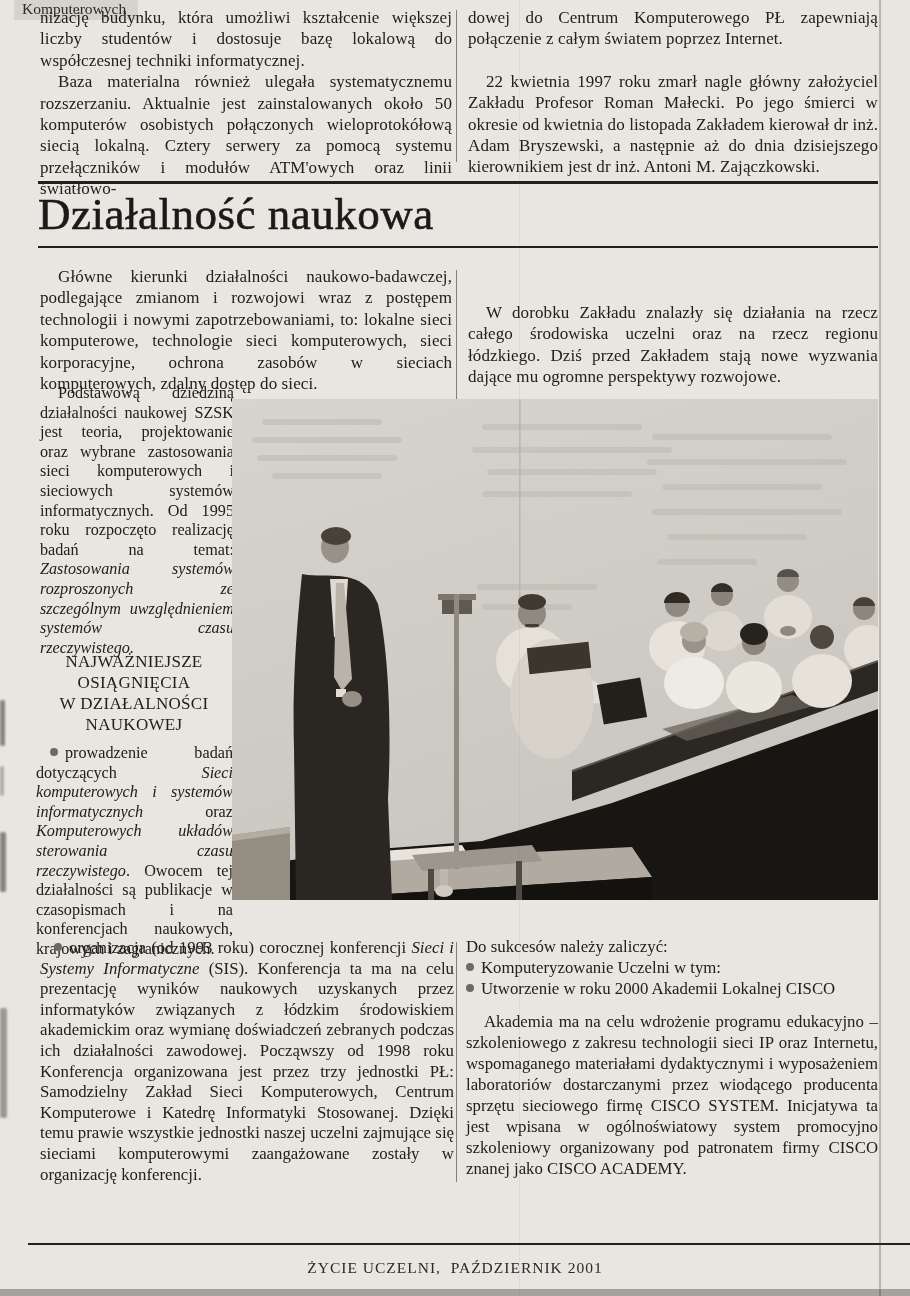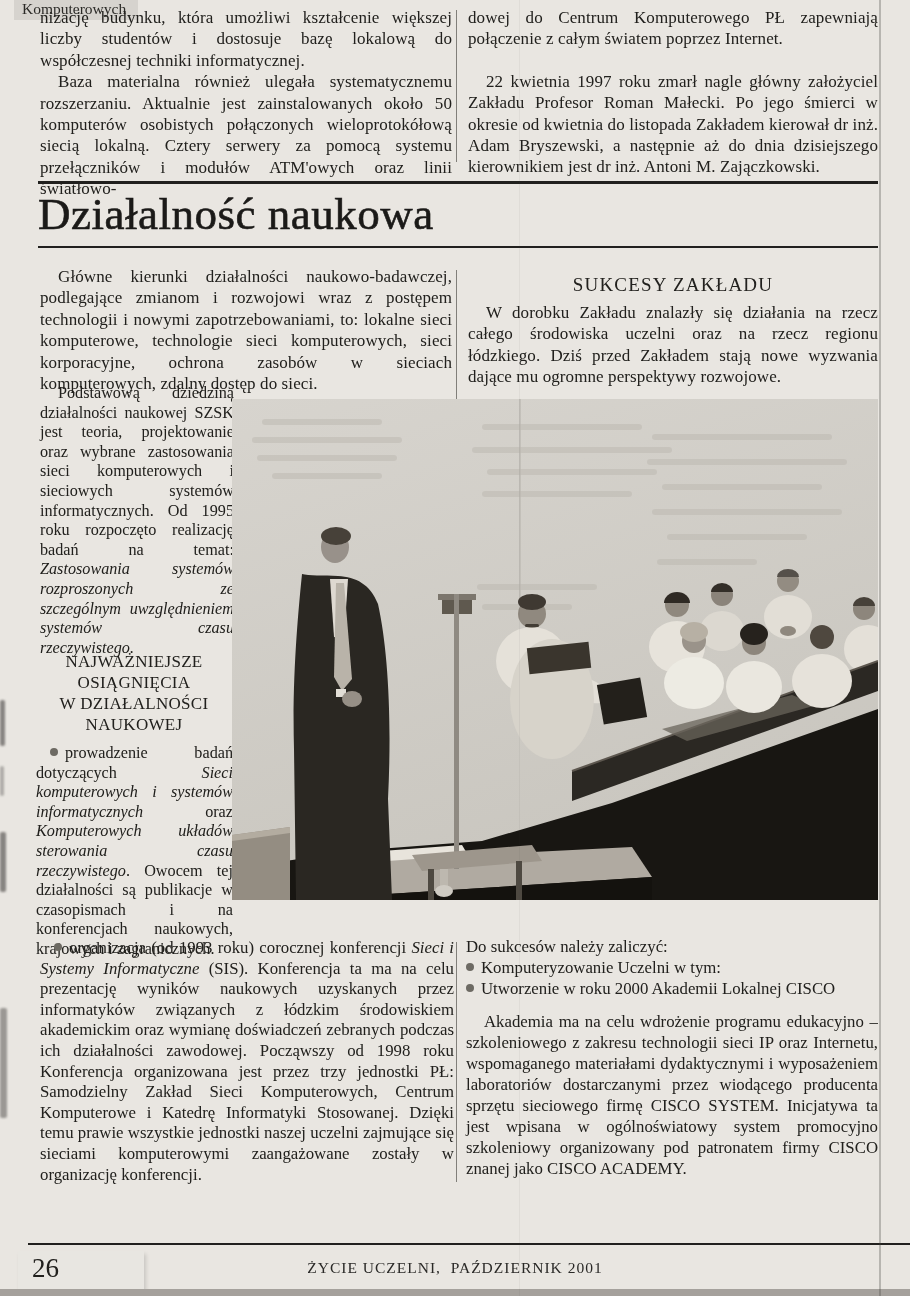--- a/index.html
+++ b/index.html
@@ -57,21 +57,20 @@
   </div>
   <div class="vdiv" style="left:456px;top:10px;height:152px;"></div>
 
   <div class="rule" style="left:38px;top:181px;width:840px;height:3px;"></div>
   <div class="headline">Działalność naukowa</div>
   <div class="rule" style="left:38px;top:246px;width:840px;height:2px;"></div>
 
   <div class="abs body-col just" style="left:40px;top:266px;width:412px;">
     <p class="ind">Główne kierunki działalności naukowo-badawczej, podlegające zmianom i rozwojowi wraz z postępem technologii i nowymi zapotrzebowaniami, to: lokalne sieci komputerowe, technologie sieci komputerowych, sieci korporacyjne, ochrona zasobów w sieciach komputerowych, zdalny dostęp do sieci.</p>
   </div>
-  <div class="abs center sect-head" style="left:468px;top:274px;width:410px;">SUKCESY ZAKŁADU</div>
   <div class="abs body-col just" style="left:468px;top:302px;width:410px;">
     <p class="ind">W dorobku Zakładu znalazły się działania na rzecz całego środowiska uczelni oraz na rzecz regionu łódzkiego. Dziś przed Zakładem stają nowe wyzwania dające mu ogromne perspektywy rozwojowe.</p>
   </div>
   <div class="vdiv" style="left:456px;top:270px;height:136px;"></div>
 
   <div class="abs narrow just" style="left:40px;top:384px;width:194px;">
     <p class="ind"><span>Podstawową dziedziną działalności naukowej SZSK jest teoria, projektowanie oraz wybrane zastosowania sieci komputerowych i sieciowych systemów informatycznych. Od 1995 roku rozpoczęto realizację badań na temat: </span><span class="it">Zastosowania systemów rozproszonych ze szczególnym uwzględnieniem systemów czasu rzeczywistego.</span></p>
   </div>
   <div class="abs center ach-head" style="left:34px;top:651px;width:200px;">NAJWAŻNIEJSZE
 OSIĄGNIĘCIA
@@ -183,23 +182,20 @@
     <p>Do sukcesów należy zaliczyć:</p>
     <div class="li-row"><span class="blt"></span><span>Komputeryzowanie Uczelni w tym:</span></div>
     <div class="sub-list">
       </div>
     <div class="li-row"><span class="blt"></span><span>Utworzenie w roku 2000 Akademii Lokalnej CISCO</span></div>
     <p class="ind just" style="margin-top:12px;">Akademia ma na celu wdrożenie programu edukacyjno – szkoleniowego z zakresu technologii sieci IP oraz Internetu, wspomaganego materiałami dydaktycznymi i wyposażeniem laboratoriów dostarczanymi przez wiodącego producenta sprzętu sieciowego firmę CISCO SYSTEM. Inicjatywa ta jest wpisana w ogólnoświatowy system promocyjno szkoleniowy organizowany pod patronatem firmy CISCO znanej jako CISCO ACADEMY.</p>
   </div>
   <div class="vdiv" style="left:456px;top:942px;height:240px;"></div>
 
   <div class="rule" style="left:28px;top:1243px;width:882px;height:2px;"></div>
-  <div class="pagenum-box">
-    <div class="pagenum">26</div>
-  </div>
   <div class="footer-journal">ŻYCIE UCZELNI,  PAŹDZIERNIK 2001</div>
   <div class="bottom-strip"></div>
 
   <div class="edge-line"></div>
   <div class="fold-line"></div>
   <div class="smudge" style="top:700px;width:5px;height:46px;"></div>
   <div class="smudge" style="top:766px;width:4px;height:30px;opacity:.6;"></div>
   <div class="smudge" style="top:832px;width:6px;height:60px;"></div>
   <div class="smudge" style="top:1008px;width:7px;height:110px;opacity:.8;"></div>
 

